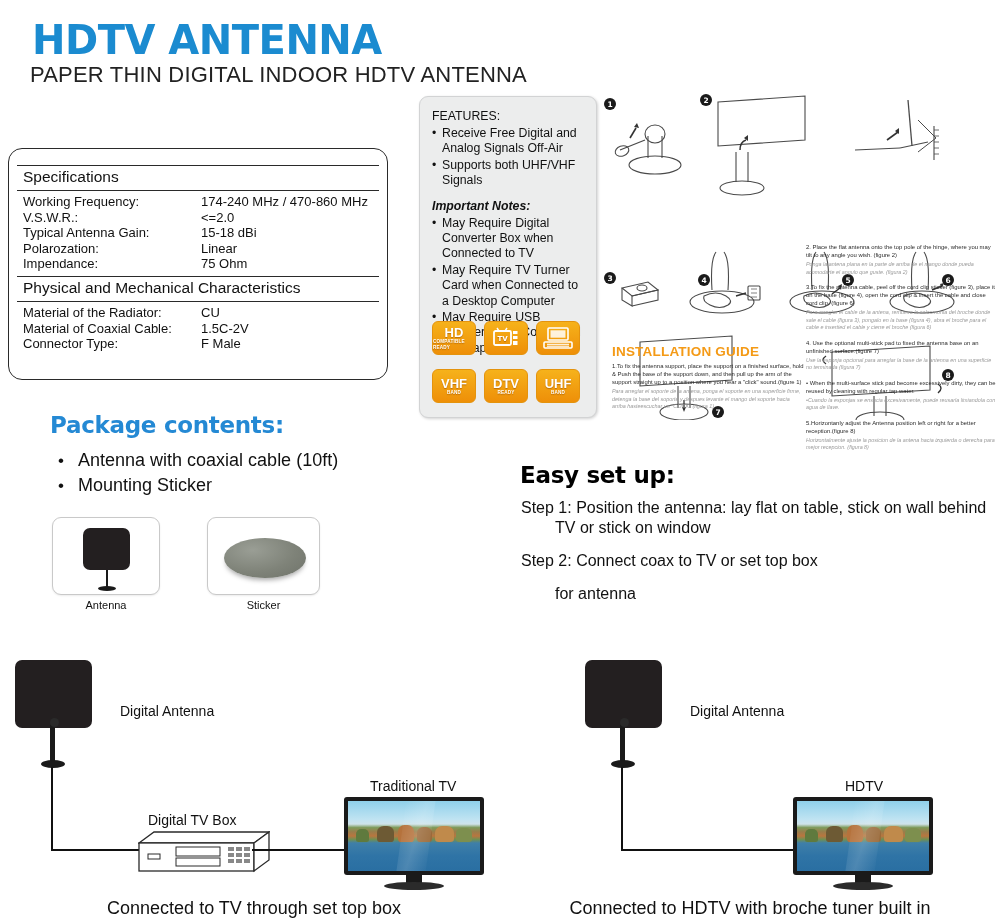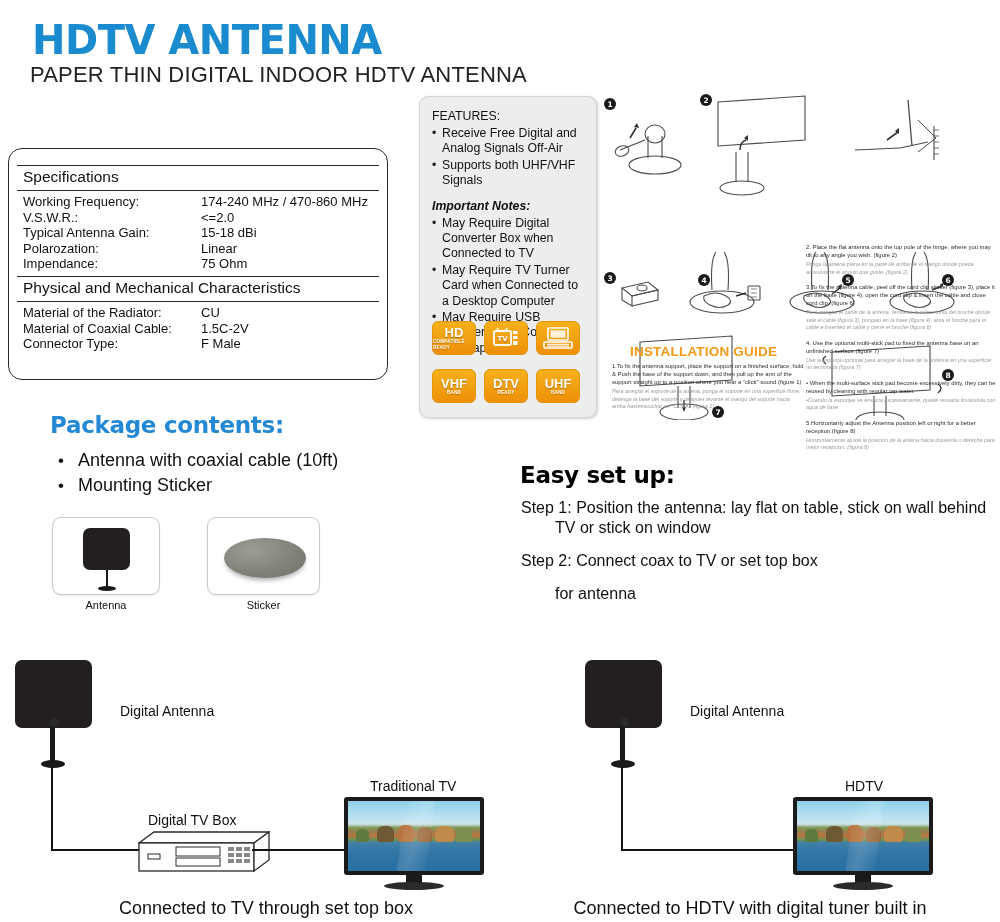--- a/index.html
+++ b/index.html
@@ -72,21 +72,20 @@
   .badge svg { display:block; }
 
   
   #figures { left:600px; top:90px; width:400px; height:160px; }
   #figures svg { display:block; }
 
   #inst-guide { left:612px; top:344px; width:192px; }
   #inst-guide .ig-title {
     color:#f49a16; font-size:13.5px; font-weight:bold; letter-spacing:.2px;
     margin-bottom:3px;
-    margin-left:18px;
   }
   .ig-p { font-size:5.9px; line-height:8.1px; color:#2b2b2b; }
   .ig-es { font-size:5.4px; line-height:7.4px; color:#9a9a9a; font-style:italic; margin-top:2px; }
 
   #inst-right { left:806px; top:243px; width:192px; }
   #inst-right .blk { margin-bottom:7px; }
 
   
   #pkg-title {
     left:50px; top:412px; font-size:23px; font-weight:bold;
@@ -441,21 +440,21 @@
         <div class="tree" style="left:38%; top:34%; width:12%; height:24%; background:#b5723c;"></div>
         <div class="tree" style="left:52%; top:37%; width:12%; height:21%; background:#9a6a3a;"></div>
         <div class="tree" style="left:66%; top:35%; width:14%; height:23%; background:#c08a4b;"></div>
         <div class="tree" style="left:82%; top:39%; width:12%; height:19%; background:#7d8f4e;"></div>
         <div class="glare"></div>
       </div>
     </div>
     <div class="tv-stand-neck abs" style="left:62px; top:78px; width:16px; height:9px;"></div>
     <div class="tv-stand-base abs" style="left:40px; top:85px; width:60px; height:8px;"></div>
   </div>
-  <div class="diag-caption abs" style="left:16px; top:253px; width:500px;">Connected to TV through set top box</div>
+  <div class="diag-caption abs" style="left:4px; top:253px; width:500px;">Connected to TV through set top box</div>
 </div>
 
 <div class="abs" style="left:500px; top:645px; width:500px; height:277px;">
   <div class="ant-panel" style="position:absolute; left:85px; top:15px; width:77px; height:68px;"></div>
   <div style="position:absolute; left:120px; top:80px; width:5px; height:38px; background:#1a1a1a;"></div>
   <div style="position:absolute; left:120px; top:73px; width:9px; height:9px; background:#2a2a2a; border-radius:50%;"></div>
   <div style="position:absolute; left:111px; top:115px; width:24px; height:8px; background:#1a1a1a; border-radius:50%;"></div>
   <div class="diag-label abs" style="left:190px; top:58px;">Digital Antenna</div>
   <div class="wire" style="left:121px; top:122px; width:2px; height:84px;"></div>
   <div class="wire" style="left:121px; top:204px; width:175px; height:2px;"></div>
@@ -468,14 +467,14 @@
         <div class="tree" style="left:38%; top:34%; width:12%; height:24%; background:#b5723c;"></div>
         <div class="tree" style="left:52%; top:37%; width:12%; height:21%; background:#9a6a3a;"></div>
         <div class="tree" style="left:66%; top:35%; width:14%; height:23%; background:#c08a4b;"></div>
         <div class="tree" style="left:82%; top:39%; width:12%; height:19%; background:#7d8f4e;"></div>
         <div class="glare"></div>
       </div>
     </div>
     <div class="tv-stand-neck abs" style="left:62px; top:78px; width:16px; height:9px;"></div>
     <div class="tv-stand-base abs" style="left:40px; top:85px; width:60px; height:8px;"></div>
   </div>
-  <div class="diag-caption abs" style="left:0; top:253px; width:500px;">Connected to HDTV with digital tuner built in</div>
+  <div class="diag-caption abs" style="left:0; top:253px; width:500px;">Connected to HDTV with broche tuner built in</div>
 </div>
 
 </body></html>

